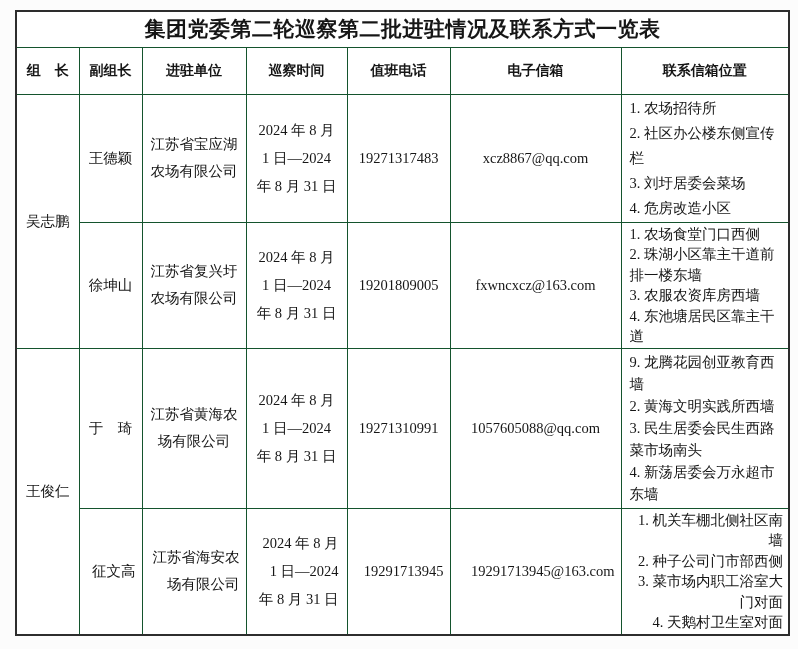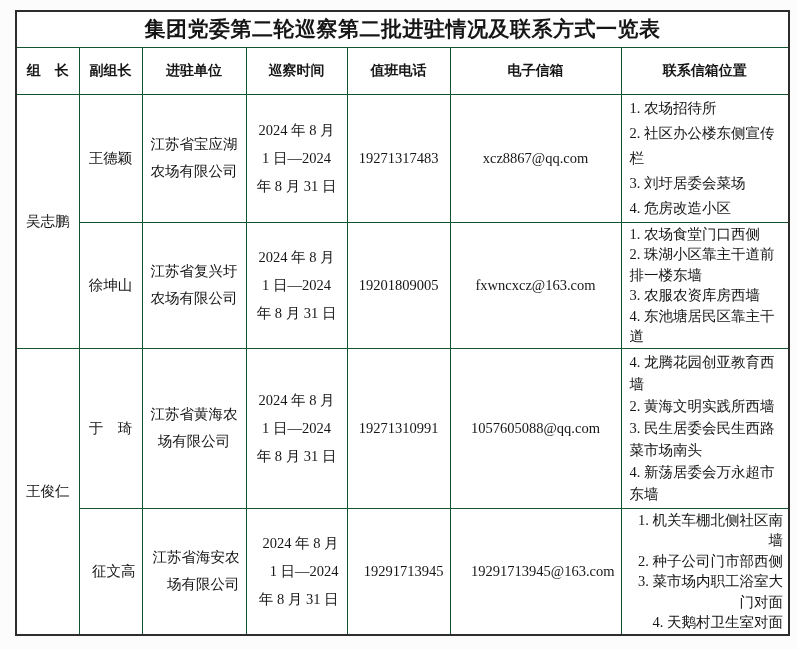--- a/index.html
+++ b/index.html
@@ -116,21 +116,21 @@
     </tr>
 
     <tr class="r-c">
       <td class="c" rowspan="2">王俊仁</td>
       <td class="c">于　琦</td>
       <td class="c unit-cell">江苏省黄海农场有限公司</td>
       <td class="c period-cell">2024 年 8 月 1 日—2024 年 8 月 31 日</td>
       <td class="c">19271310991</td>
       <td class="c">1057605088@qq.com</td>
       <td class="loc-cell">
-        <div class="loc-line">4. 龙腾花园创亚教育西墙</div>
+        <div class="loc-line">9. 龙腾花园创亚教育西墙</div>
         <div class="loc-line">2. 黄海文明实践所西墙</div>
         <div class="loc-line">3. 民生居委会民生西路菜市场南头</div>
         <div class="loc-line">4. 新荡居委会万永超市东墙</div>
       </td>
     </tr>
 
     <tr class="r-d">
       <td class="c">征文高</td>
       <td class="c unit-cell">江苏省海安农场有限公司</td>
       <td class="c period-cell">2024 年 8 月 1 日—2024 年 8 月 31 日</td>

